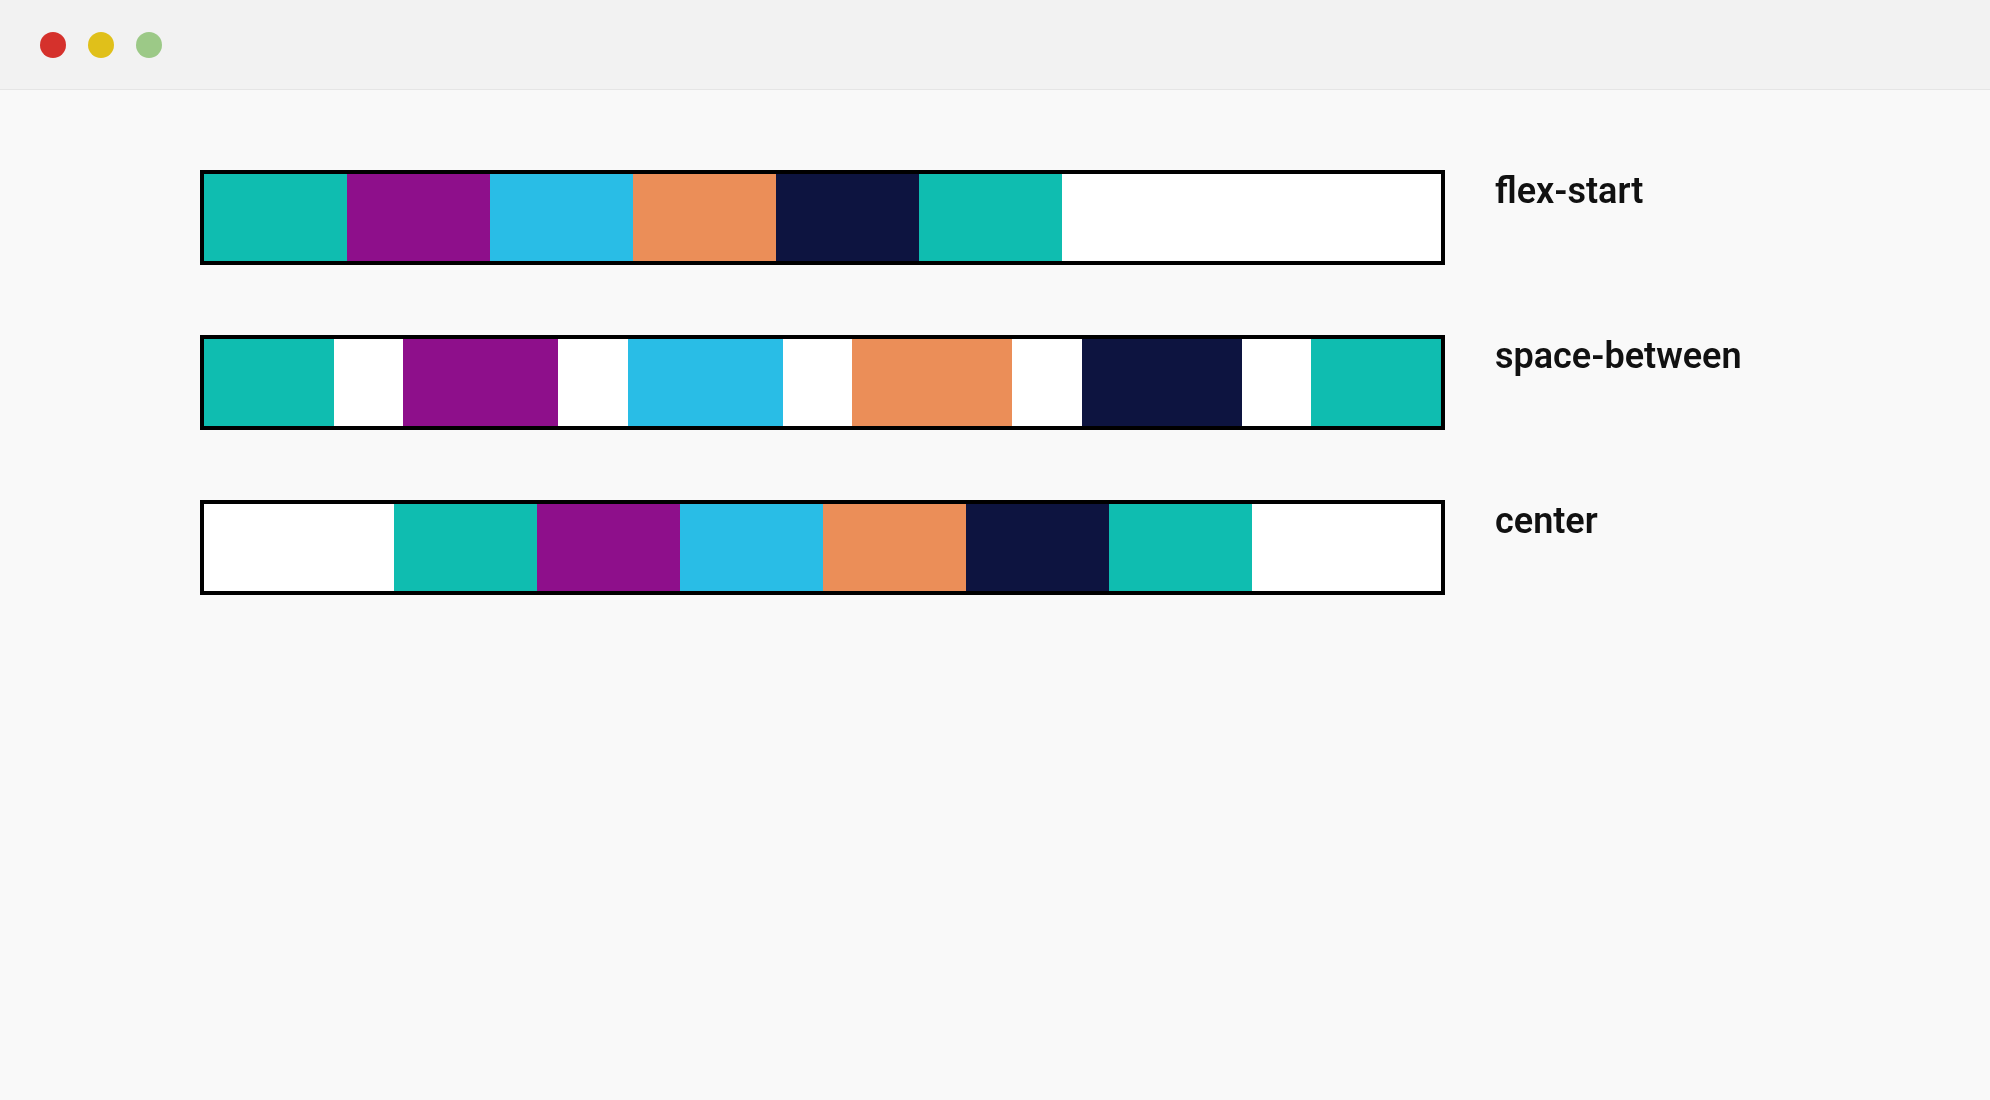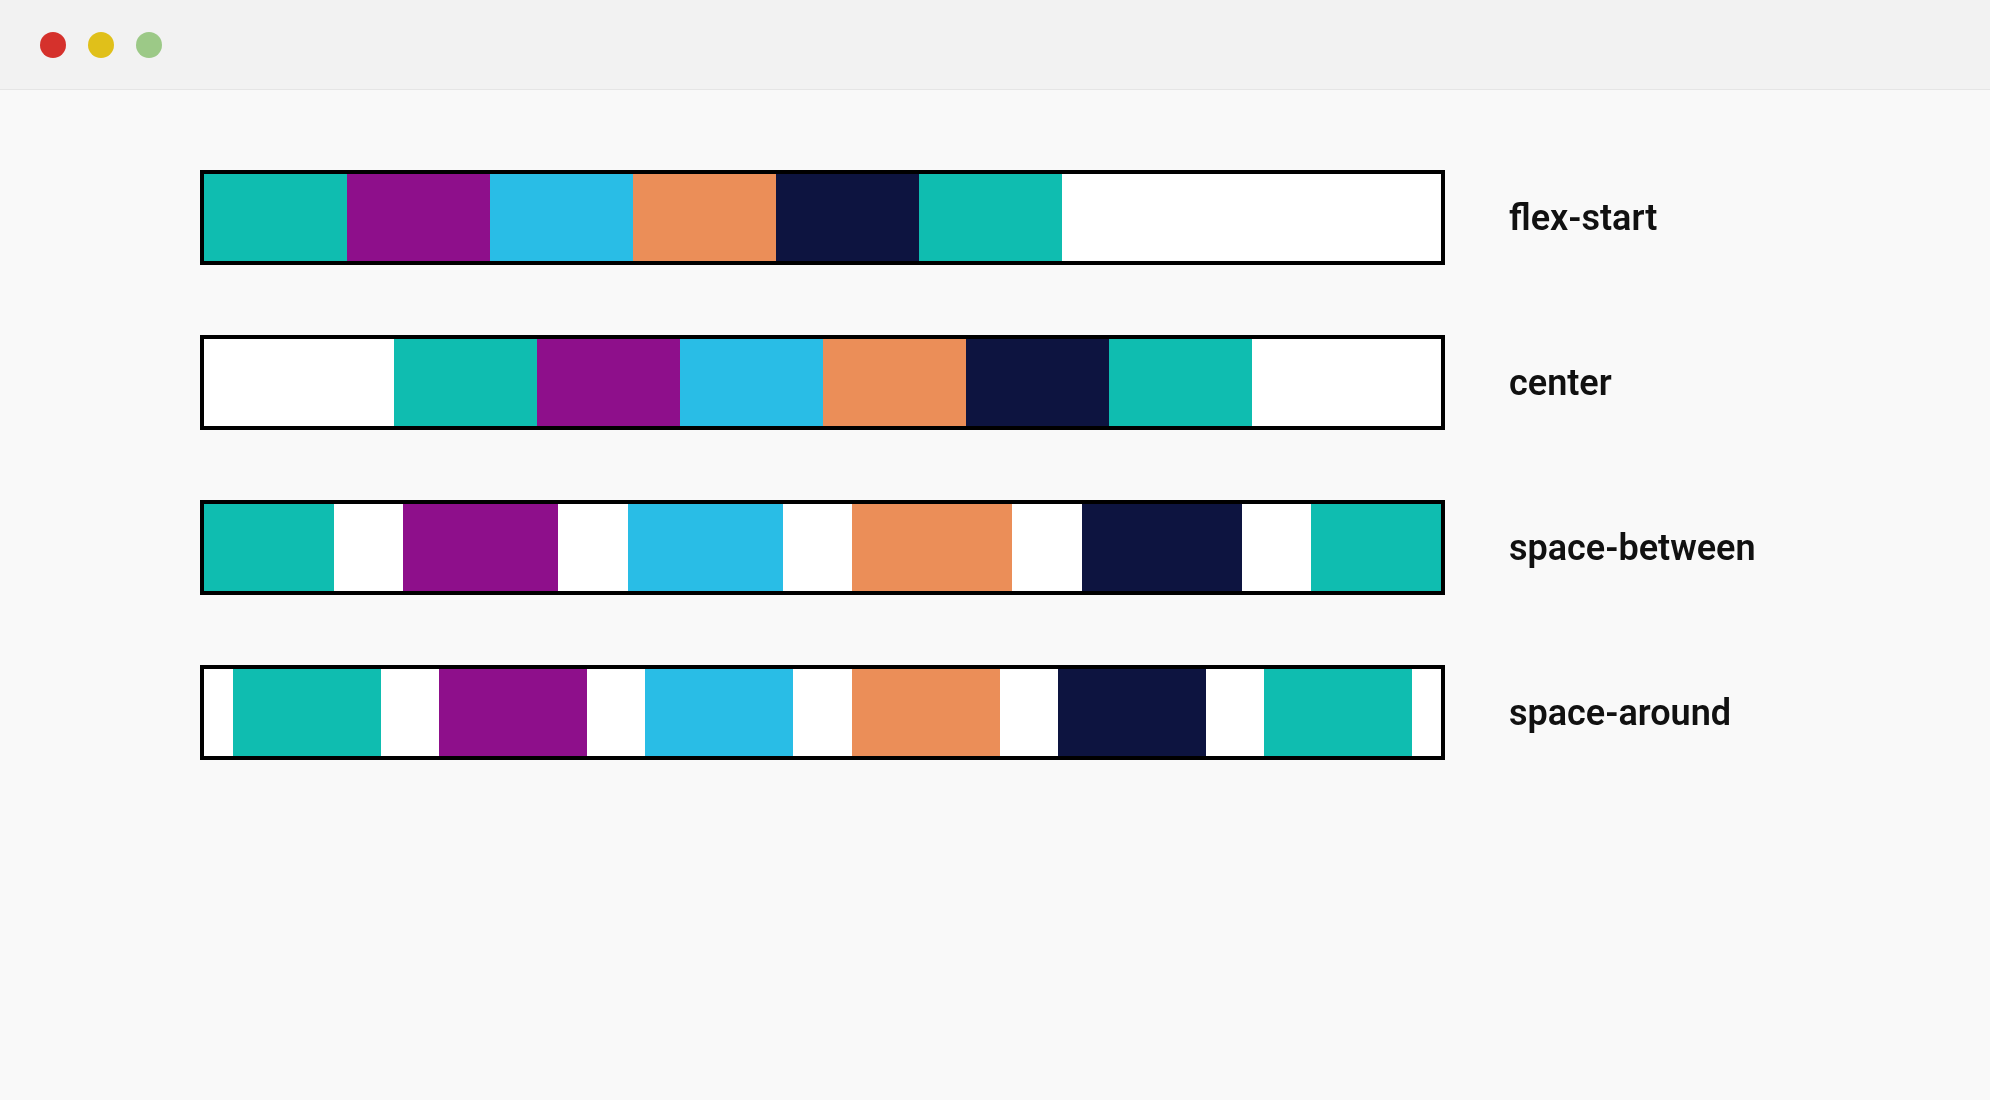--- a/index.html
+++ b/index.html
@@ -33,22 +33,21 @@
   .content {
     flex: 1;
     background: #f9f9f9;
     padding: 80px 60px 40px 60px;
     display: flex;
     flex-direction: column;
     gap: 70px;
   }
   .row {
     display: flex;
-    align-items: center;
-    gap: 64px;
+    gap: 50px;
   }
   .flex-demo {
     width: 1245px;
     height: 95px;
     border: 4px solid #000;
     background: #ffffff;
     display: flex;
     align-items: stretch;
     margin-left: 140px;
   }
@@ -81,49 +80,38 @@
         <div class="item" style="width:143px;background:#29bde6"></div>
         <div class="item" style="width:143px;background:#eb8e58"></div>
         <div class="item" style="width:143px;background:#0d1440"></div>
         <div class="item" style="width:143px;background:#0fbdb0"></div>
       </div>
       <div class="label">flex-start</div>
     </div>
 
 
     <div class="row">
-      <div class="flex-demo" style="justify-content:center">
-        <div class="item" style="width:143px;background:#0fbdb0"></div>
-        <div class="item" style="width:143px;background:#8e0f8b"></div>
-        <div class="item" style="width:143px;background:#29bde6"></div>
-        <div class="item" style="width:143px;background:#eb8e58"></div>
-        <div class="item" style="width:143px;background:#0d1440"></div>
-        <div class="item" style="width:143px;background:#0fbdb0"></div>
-      </div>
-      <div class="label">center</div>
-    </div>
-
-    <div class="row">
       <div class="flex-demo" style="justify-content:space-between">
         <div class="item" style="width:130px;background:#0fbdb0"></div>
         <div class="item" style="width:155px;background:#8e0f8b"></div>
         <div class="item" style="width:155px;background:#29bde6"></div>
         <div class="item" style="width:160px;background:#eb8e58"></div>
         <div class="item" style="width:160px;background:#0d1440"></div>
         <div class="item" style="width:130px;background:#0fbdb0"></div>
       </div>
       <div class="label">space-between</div>
     </div>
 
     <div class="row">
-      <div class="flex-demo" style="justify-content:space-around">
-        <div class="item" style="width:148px;background:#0fbdb0"></div>
-        <div class="item" style="width:148px;background:#8e0f8b"></div>
-        <div class="item" style="width:148px;background:#29bde6"></div>
-        <div class="item" style="width:148px;background:#eb8e58"></div>
-        <div class="item" style="width:148px;background:#0d1440"></div>
-        <div class="item" style="width:148px;background:#0fbdb0"></div>
+      <div class="flex-demo" style="justify-content:center">
+        <div class="item" style="width:143px;background:#0fbdb0"></div>
+        <div class="item" style="width:143px;background:#8e0f8b"></div>
+        <div class="item" style="width:143px;background:#29bde6"></div>
+        <div class="item" style="width:143px;background:#eb8e58"></div>
+        <div class="item" style="width:143px;background:#0d1440"></div>
+        <div class="item" style="width:143px;background:#0fbdb0"></div>
       </div>
-      <div class="label">space-around</div>
+      <div class="label">center</div>
     </div>
+
 
   </div>
 </div>
 
 </body></html>

